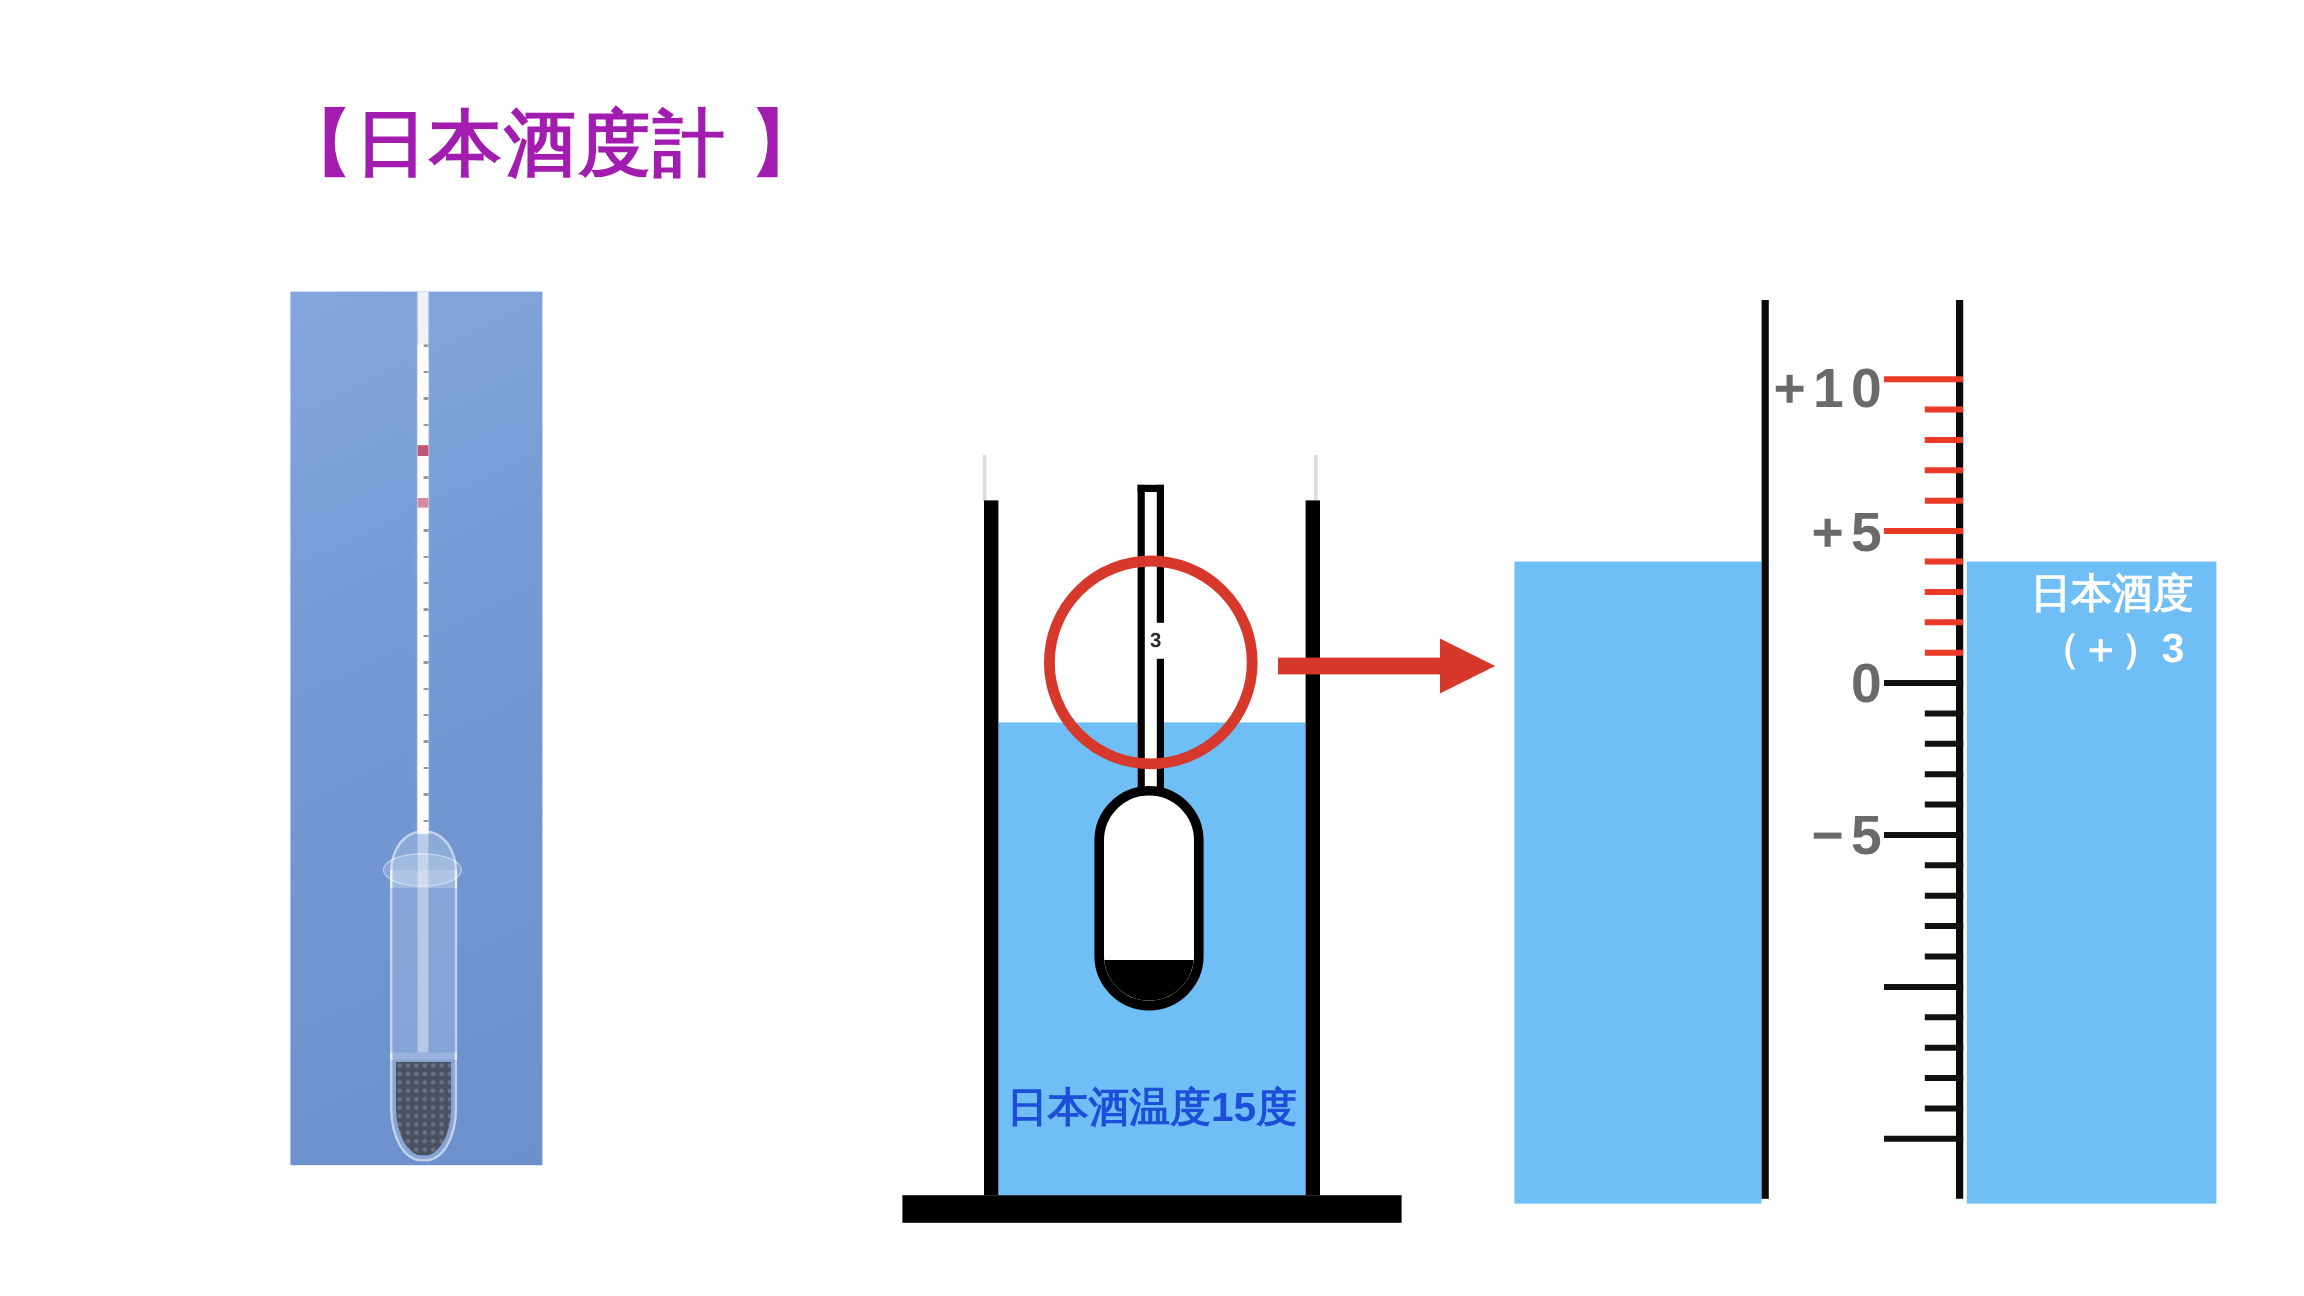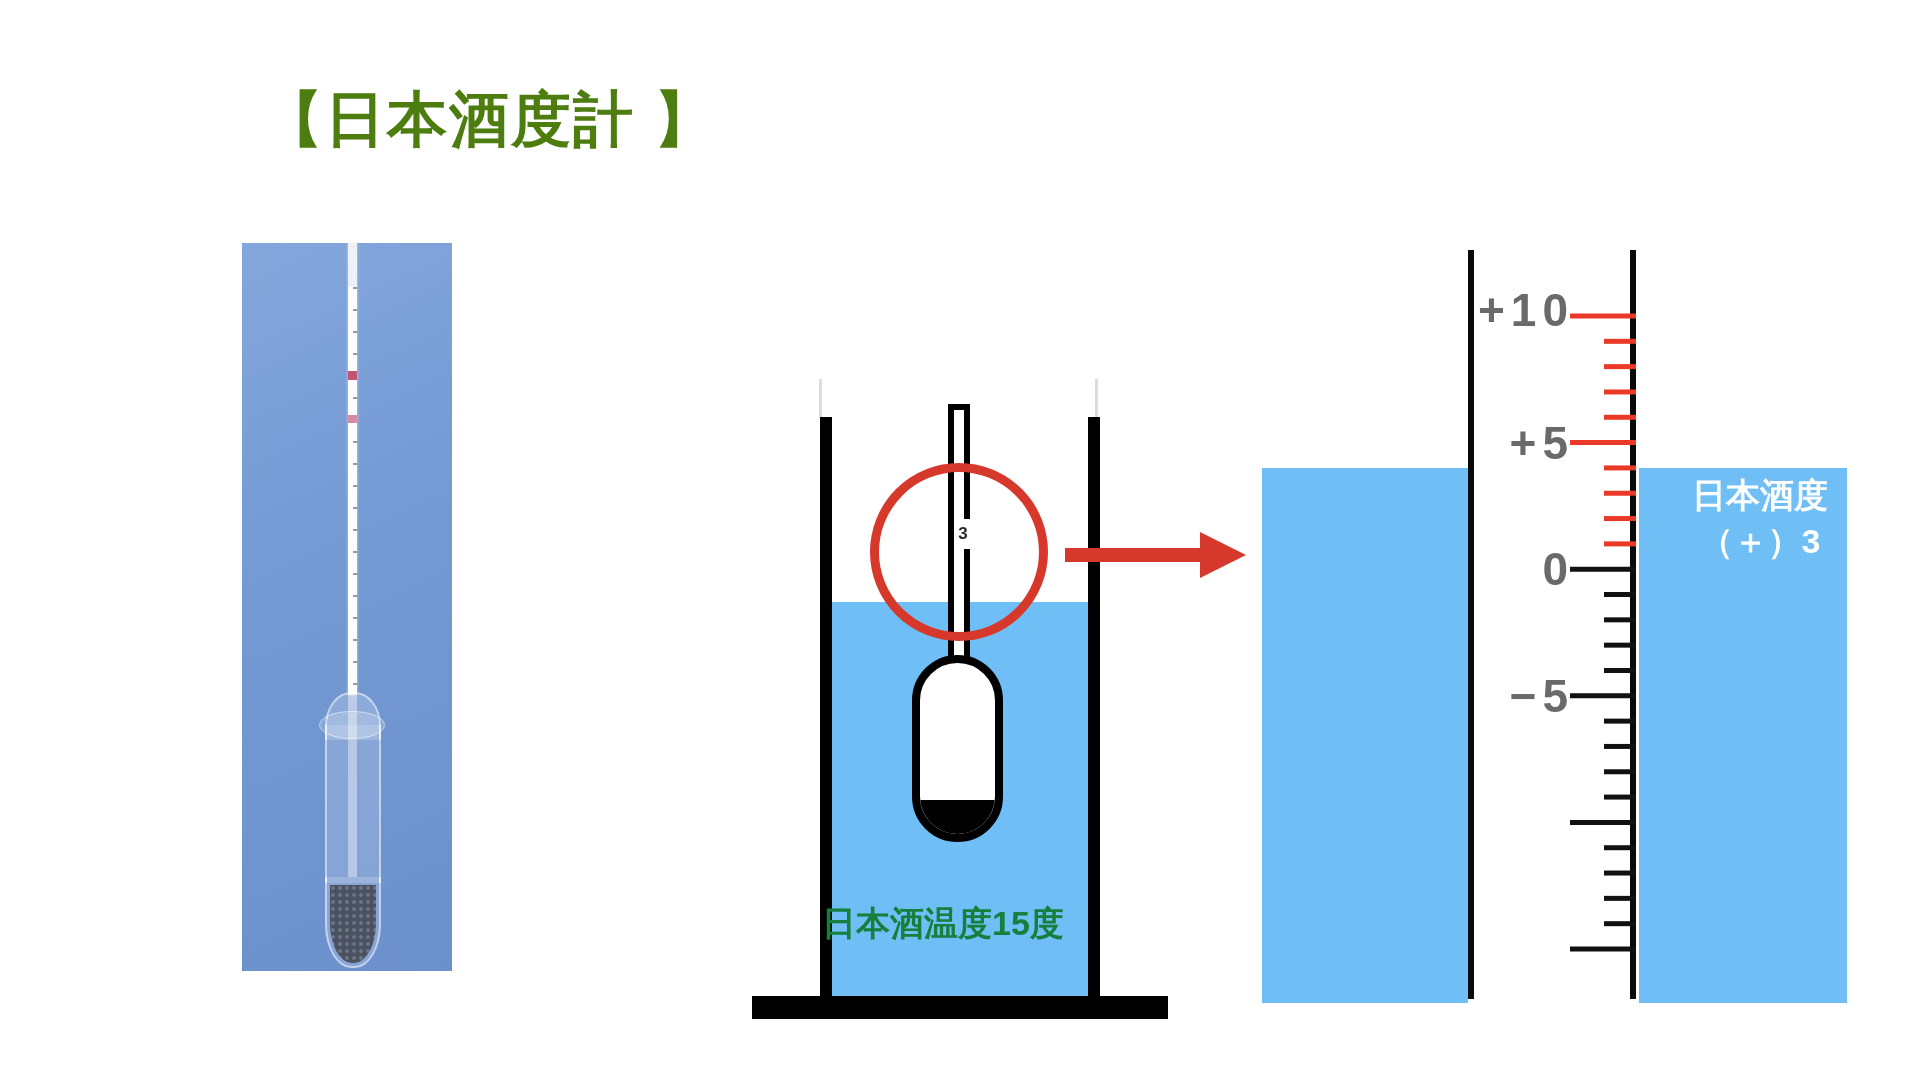--- a/index.html
+++ b/index.html
@@ -4,22 +4,22 @@
 <style>
   html,body{margin:0;padding:0;background:#ffffff;}
   #canvas{
     position:relative;width:1920px;height:1080px;background:#ffffff;overflow:hidden;
     font-family:"Liberation Sans","DejaVu Sans",sans-serif;
   }
   .abs{position:absolute;}
 
   
   #title{
-    left:263px;top:80px;width:700px;height:80px;
-    font-size:60px;font-weight:700;color:#4d7c0f;letter-spacing:2px;
+    left:234px;top:80px;width:700px;height:80px;
+    font-size:60px;font-weight:700;color:#a21caf;letter-spacing:2px;
   }
 
   
   #photo{
     left:242px;top:243px;width:210px;height:728px;
     background:linear-gradient(155deg,#83a6dc 0%,#7399d3 45%,#6c90cb 100%);
     overflow:hidden;
   }
   .hm-stem{left:106px;top:0;width:9px;height:452px;background:#eef1f6;
     box-shadow:0 0 3px rgba(255,255,255,.6);}
@@ -64,22 +64,22 @@
   #beaker-base{left:752px;top:996px;width:416px;height:23px;background:#000;}
   #diagram-stem{left:948px;top:404px;width:22px;height:256px;background:#ffffff;
     border:6px solid #000;border-bottom:none;box-sizing:border-box;}
   #diagram-bulb{left:912px;top:655px;width:91px;height:187px;box-sizing:border-box;
     background:#ffffff;border:8px solid #000;border-radius:46px;overflow:hidden;}
   #bulb-ballast{position:absolute;left:0;right:0;bottom:0;height:34px;background:#000;}
   #stem-mark{left:956px;top:519px;width:14px;height:30px;background:#fff;
     font-size:17px;line-height:30px;text-align:center;color:#2b2b2b;font-weight:700;}
   #magnify-circle{left:870px;top:463px;width:178px;height:178px;border-radius:50%;
     border:9px solid #d6392b;box-sizing:border-box;background:transparent;}
-  #beaker-label{left:822px;top:903px;width:276px;height:40px;
-    font-size:34px;line-height:40px;font-weight:700;color:#15803d;}
+  #beaker-label{left:822px;top:903px;width:276px;height:40px;text-align:center;
+    font-size:34px;line-height:40px;font-weight:700;color:#1d4ed8;}
   #arrow-shaft{left:1065px;top:548px;width:140px;height:14px;background:#d6392b;}
   #arrow-head{left:1200px;top:532px;width:0;height:0;
     border-top:23px solid transparent;border-bottom:23px solid transparent;
     border-left:46px solid #d6392b;}
 
   
   #sake-left{left:1262px;top:468px;width:206px;height:535px;background:#6fbef5;}
   #sake-right{left:1639px;top:468px;width:208px;height:535px;background:#6fbef5;}
   #scale-line-left{left:1468px;top:250px;width:6px;height:749px;background:#0a0a0a;}
   #scale-line-right{left:1630px;top:250px;width:6px;height:749px;background:#0a0a0a;}
@@ -156,21 +156,21 @@
       <line x1="144" x2="176" y1="531.76" y2="531.76" stroke="#111111" stroke-width="5"></line>
       <line x1="144" x2="176" y1="557.0799999999999" y2="557.0799999999999" stroke="#111111" stroke-width="5"></line>
       <line x1="110" x2="176" y1="582.4" y2="582.4" stroke="#111111" stroke-width="5"></line>
       <line x1="144" x2="176" y1="607.72" y2="607.72" stroke="#111111" stroke-width="5"></line>
       <line x1="144" x2="176" y1="633.04" y2="633.04" stroke="#111111" stroke-width="5"></line>
       <line x1="144" x2="176" y1="658.36" y2="658.36" stroke="#111111" stroke-width="5"></line>
       <line x1="144" x2="176" y1="683.6800000000001" y2="683.6800000000001" stroke="#111111" stroke-width="5"></line>
       <line x1="110" x2="176" y1="709" y2="709" stroke="#111111" stroke-width="5"></line>
     </svg>
   <div id="scale-numbers" class="abs">
-      <div class="scale-number" style="top: 39px;">+10</div>
+      <div class="scale-number" style="top: 52px;">+10</div>
       <div class="scale-number" style="top: 171.6px;">+5</div>
       <div class="scale-number" style="top: 298.2px;">0</div>
       <div class="scale-number" style="top: 424.8px;">−5</div>
     </div>
   <div id="reading-label" class="abs">
     <div>日本酒度</div>
     <div>（＋）3</div>
   </div>
 
 </div>

